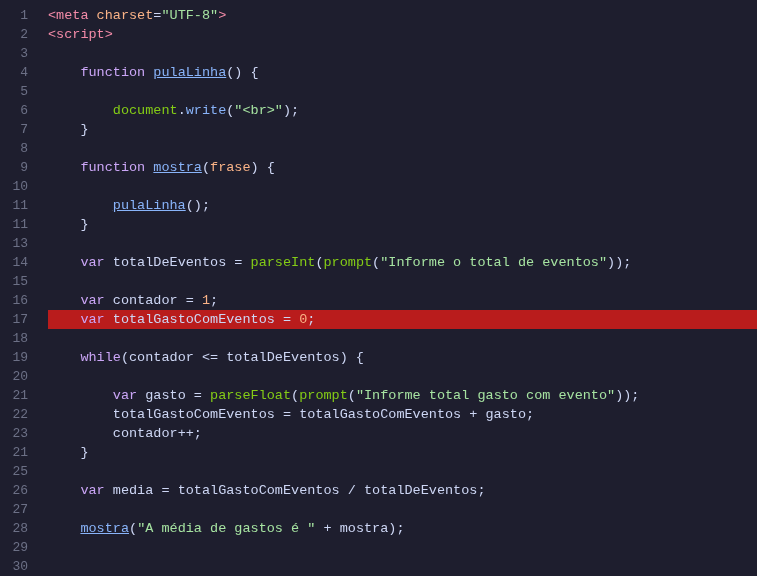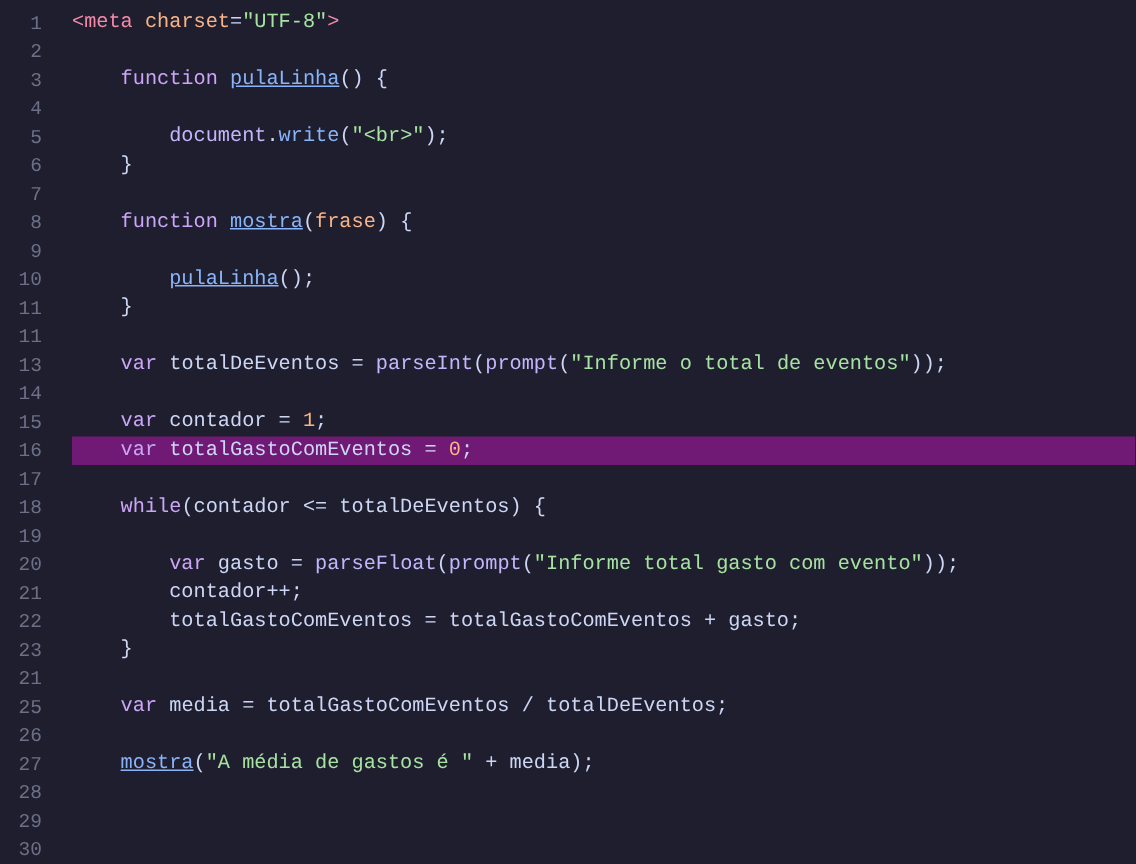--- a/index.html
+++ b/index.html
@@ -50,31 +50,31 @@
 
     .code-line {
       height: 19px;
       line-height: 19px;
       white-space: pre;
       font-size: 13.5px;
     }
 
     
     .line-highlight {
-      background-color: #701a75;
+      background-color: #b91c1c;
     }
 
     
     .kw-tag { color: #f38ba8; }         
     .kw-attr { color: #fab387; font-family: Liberation Mono, monospace; }        
     .kw-val { color: #a6e3a1; }         
     .kw-js { color: #cba6f7; }          
     .fn-name { color: #89b4fa; text-decoration: underline; }        
     .param { color: #fab387; }          
-    .builtin { color: #c4b5fd; }        
+    .builtin { color: #84cc16; }        
     .method { color: #89b4fa; }         
     .str { color: #a6e3a1; }            
     .num { color: #fab387; }            
     .op { color: #cdd6f4; }             
     .punct { color: #cdd6f4; }
     .plain { color: #cdd6f4; }
   </style>
 </head>
 <body>
 
@@ -106,40 +106,41 @@
       <div class="line-number">21</div>
       <div class="line-number">25</div>
       <div class="line-number">26</div>
       <div class="line-number">27</div>
       <div class="line-number">28</div>
       <div class="line-number">29</div>
       <div class="line-number">30</div>
     </div>
   <div class="code-content" id="code-content">
       <div class="code-line"><span class="kw-tag">&lt;</span><span class="kw-tag">meta</span><span class="kw-attr"> charset</span><span class="op">=</span><span class="kw-val">"UTF-8"</span><span class="kw-tag">&gt;</span></div>
+      <div class="code-line"><span class="kw-tag">&lt;</span><span class="kw-tag">script</span><span class="kw-tag">&gt;</span></div>
       <div class="code-line">&nbsp;</div>
       <div class="code-line"><span class="plain">    </span><span class="kw-js">function</span><span class="plain"> </span><span class="fn-name">pulaLinha</span><span class="punct">() {</span></div>
       <div class="code-line">&nbsp;</div>
       <div class="code-line"><span class="plain">        </span><span class="builtin">document</span><span class="punct">.</span><span class="method">write</span><span class="punct">(</span><span class="str">"&lt;br&gt;"</span><span class="punct">);</span></div>
       <div class="code-line"><span class="plain">    </span><span class="punct">}</span></div>
       <div class="code-line">&nbsp;</div>
       <div class="code-line"><span class="plain">    </span><span class="kw-js">function</span><span class="plain"> </span><span class="fn-name">mostra</span><span class="punct">(</span><span class="param">frase</span><span class="punct">) {</span></div>
       <div class="code-line">&nbsp;</div>
       <div class="code-line"><span class="plain">        </span><span class="fn-name">pulaLinha</span><span class="punct">();</span></div>
       <div class="code-line"><span class="plain">    </span><span class="punct">}</span></div>
       <div class="code-line">&nbsp;</div>
       <div class="code-line"><span class="plain">    </span><span class="kw-js">var</span><span class="plain"> totalDeEventos </span><span class="op">=</span><span class="plain"> </span><span class="builtin">parseInt</span><span class="punct">(</span><span class="builtin">prompt</span><span class="punct">(</span><span class="str">"Informe o total de eventos"</span><span class="punct">));</span></div>
       <div class="code-line">&nbsp;</div>
       <div class="code-line"><span class="plain">    </span><span class="kw-js">var</span><span class="plain"> contador </span><span class="op">=</span><span class="plain"> </span><span class="num">1</span><span class="punct">;</span></div>
       <div class="code-line line-highlight"><span class="plain">    </span><span class="kw-js">var</span><span class="plain"> totalGastoComEventos </span><span class="op">=</span><span class="plain"> </span><span class="num">0</span><span class="punct">;</span></div>
       <div class="code-line">&nbsp;</div>
       <div class="code-line"><span class="plain">    </span><span class="kw-js">while</span><span class="plain">(contador </span><span class="op">&lt;=</span><span class="plain"> totalDeEventos) {</span></div>
       <div class="code-line">&nbsp;</div>
       <div class="code-line"><span class="plain">        </span><span class="kw-js">var</span><span class="plain"> gasto </span><span class="op">=</span><span class="plain"> </span><span class="builtin">parseFloat</span><span class="punct">(</span><span class="builtin">prompt</span><span class="punct">(</span><span class="str">"Informe total gasto com evento"</span><span class="punct">));</span></div>
+      <div class="code-line"><span class="plain">        totalGastoComEventos </span><span class="op">=</span><span class="plain"> totalGastoComEventos </span><span class="op">+</span><span class="plain"> gasto;</span></div>
       <div class="code-line"><span class="plain">        contador</span><span class="op">++;</span></div>
-      <div class="code-line"><span class="plain">        totalGastoComEventos </span><span class="op">=</span><span class="plain"> totalGastoComEventos </span><span class="op">+</span><span class="plain"> gasto;</span></div>
       <div class="code-line"><span class="plain">    </span><span class="punct">}</span></div>
       <div class="code-line">&nbsp;</div>
       <div class="code-line"><span class="plain">    </span><span class="kw-js">var</span><span class="plain"> media </span><span class="op">=</span><span class="plain"> totalGastoComEventos </span><span class="op">/</span><span class="plain"> totalDeEventos;</span></div>
       <div class="code-line">&nbsp;</div>
-      <div class="code-line"><span class="plain">    </span><span class="fn-name">mostra</span><span class="punct">(</span><span class="str">"A média de gastos é "</span><span class="plain"> </span><span class="op">+</span><span class="plain"> media);</span></div>
+      <div class="code-line"><span class="plain">    </span><span class="fn-name">mostra</span><span class="punct">(</span><span class="str">"A média de gastos é "</span><span class="plain"> </span><span class="op">+</span><span class="plain"> mostra);</span></div>
     </div>
 </div>
 
 </body></html>

